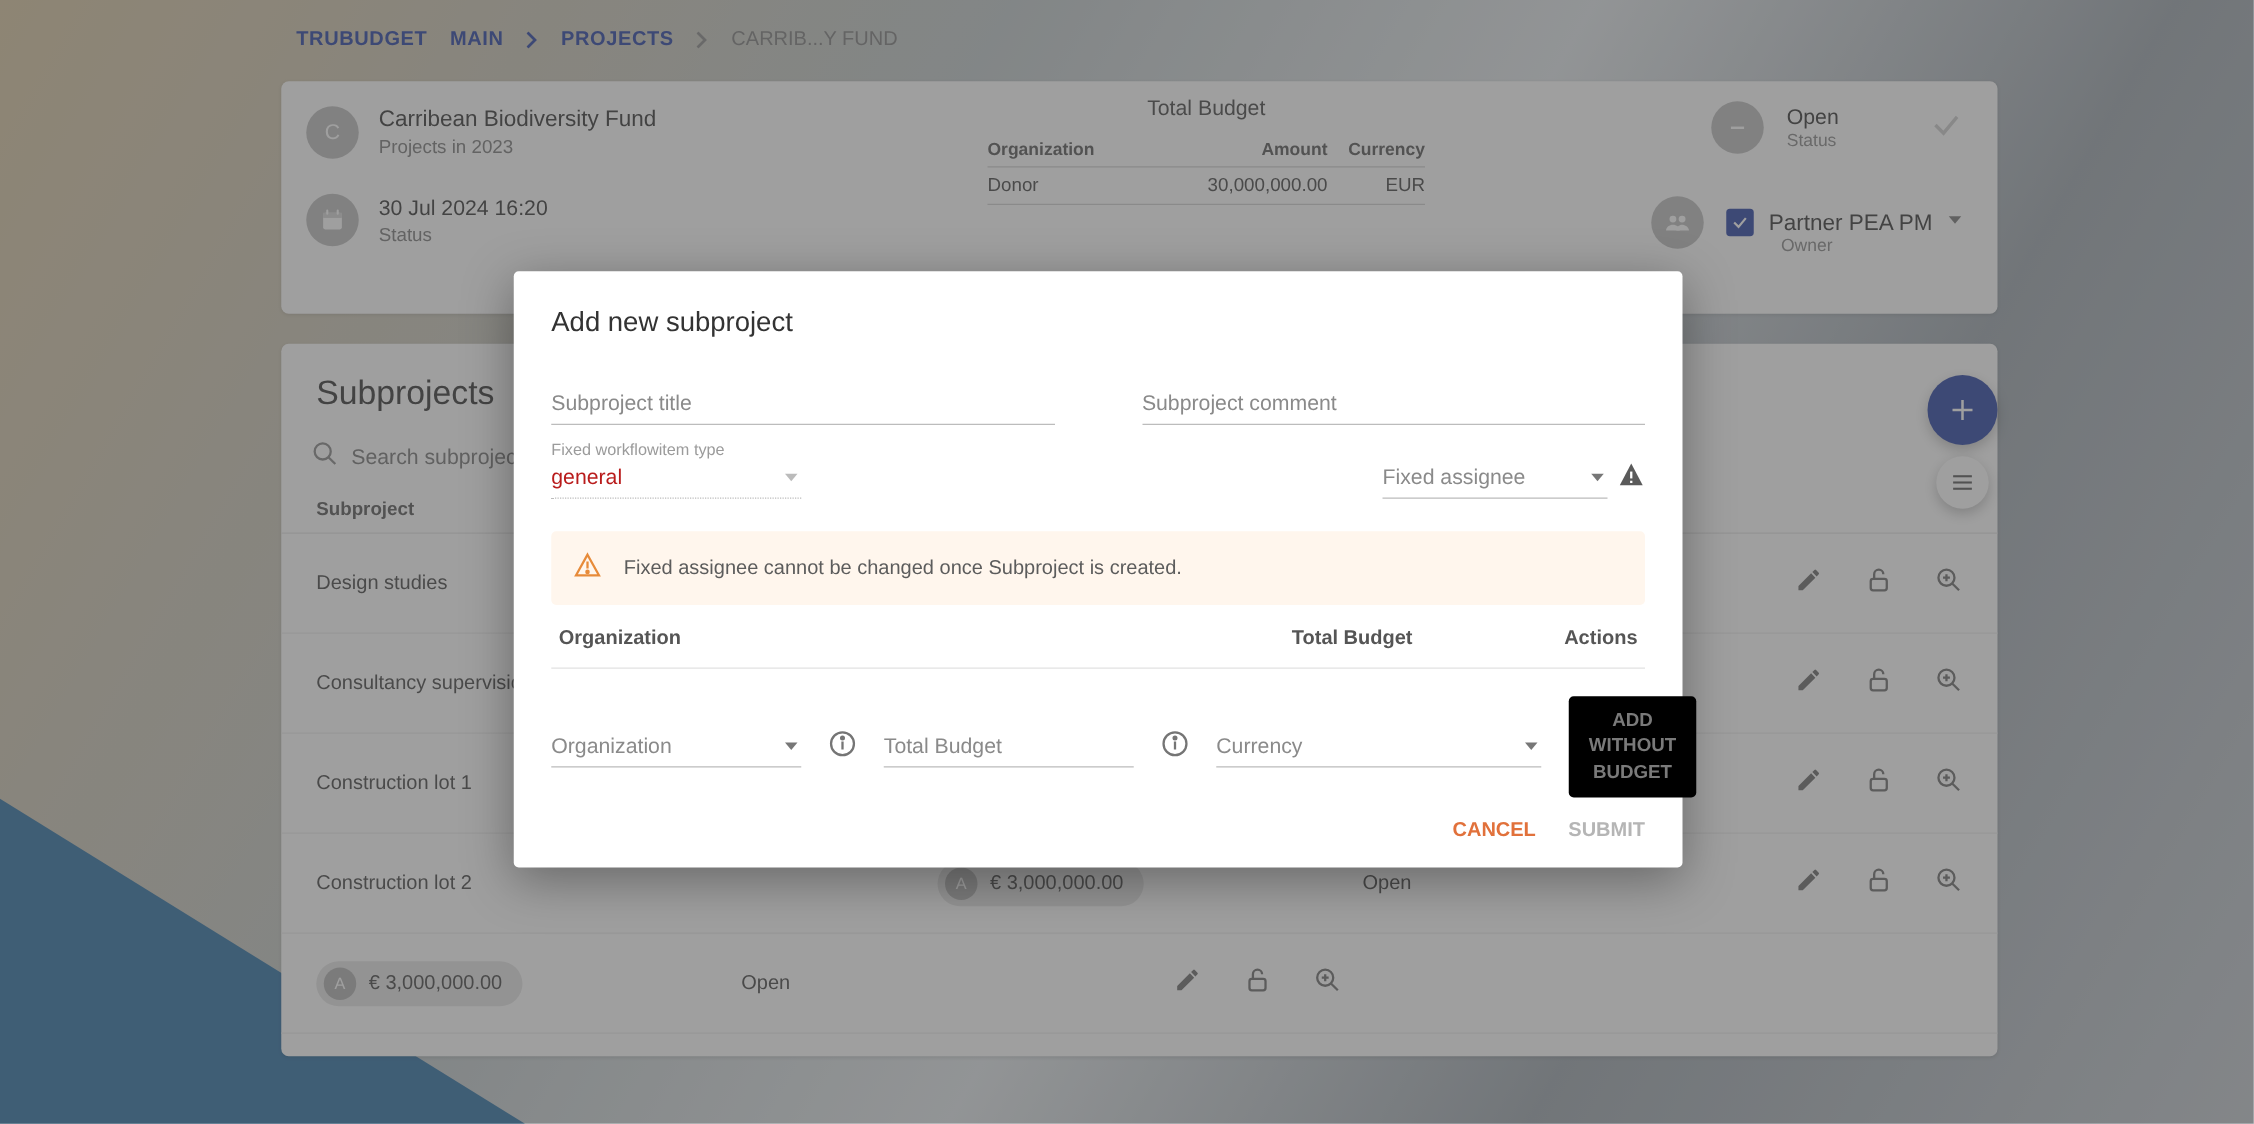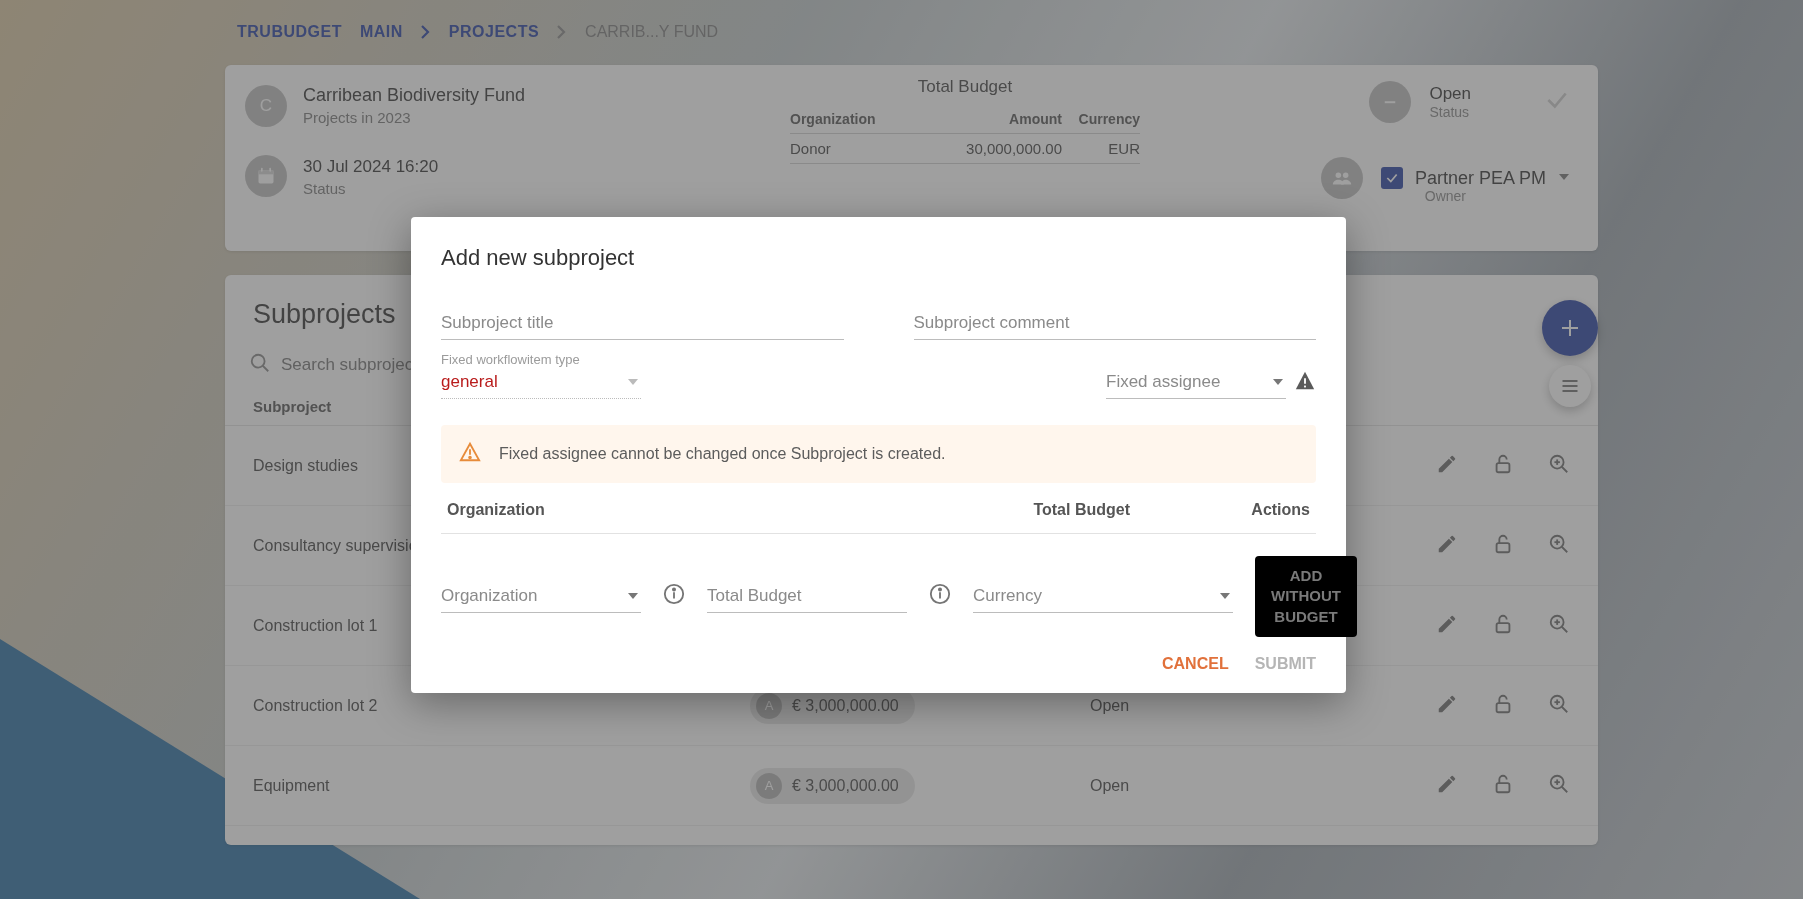--- a/index.html
+++ b/index.html
@@ -297,21 +297,20 @@
             </svg></span>
           <span class="act-ic"><svg width="22" height="22" viewBox="0 0 24 24" fill="none" stroke="#6b6b6b" stroke-width="2">
               <circle cx="10" cy="10" r="7"></circle>
               <line x1="15" y1="15" x2="21" y2="21"></line>
               <line x1="7" y1="10" x2="13" y2="10"></line>
               <line x1="10" y1="7" x2="10" y2="13"></line>
             </svg></span>
         </div>
       </div>
       <div class="tr">
-        <div class="td-name">Equipment</div>
         <div class="td-budget"><span class="chip">
             <span class="mini">A</span>
             <span>€ 3,000,000.00</span>
           </span></div>
         <div class="td-status">Open</div>
         <div class="td-actions">
           <span class="act-ic"><svg width="22" height="22" viewBox="0 0 24 24" fill="#6b6b6b">
               <path d="M3 17.25V21h3.75L17.81 9.94l-3.75-3.75L3 17.25zM20.71 7.04a1 1 0 000-1.41l-2.34-2.34a1 1 0 00-1.41 0l-1.83 1.83 3.75 3.75 1.83-1.83z"></path>
             </svg></span>
           <span class="act-ic"><svg width="22" height="22" viewBox="0 0 24 24" fill="none" stroke="#6b6b6b" stroke-width="2">

